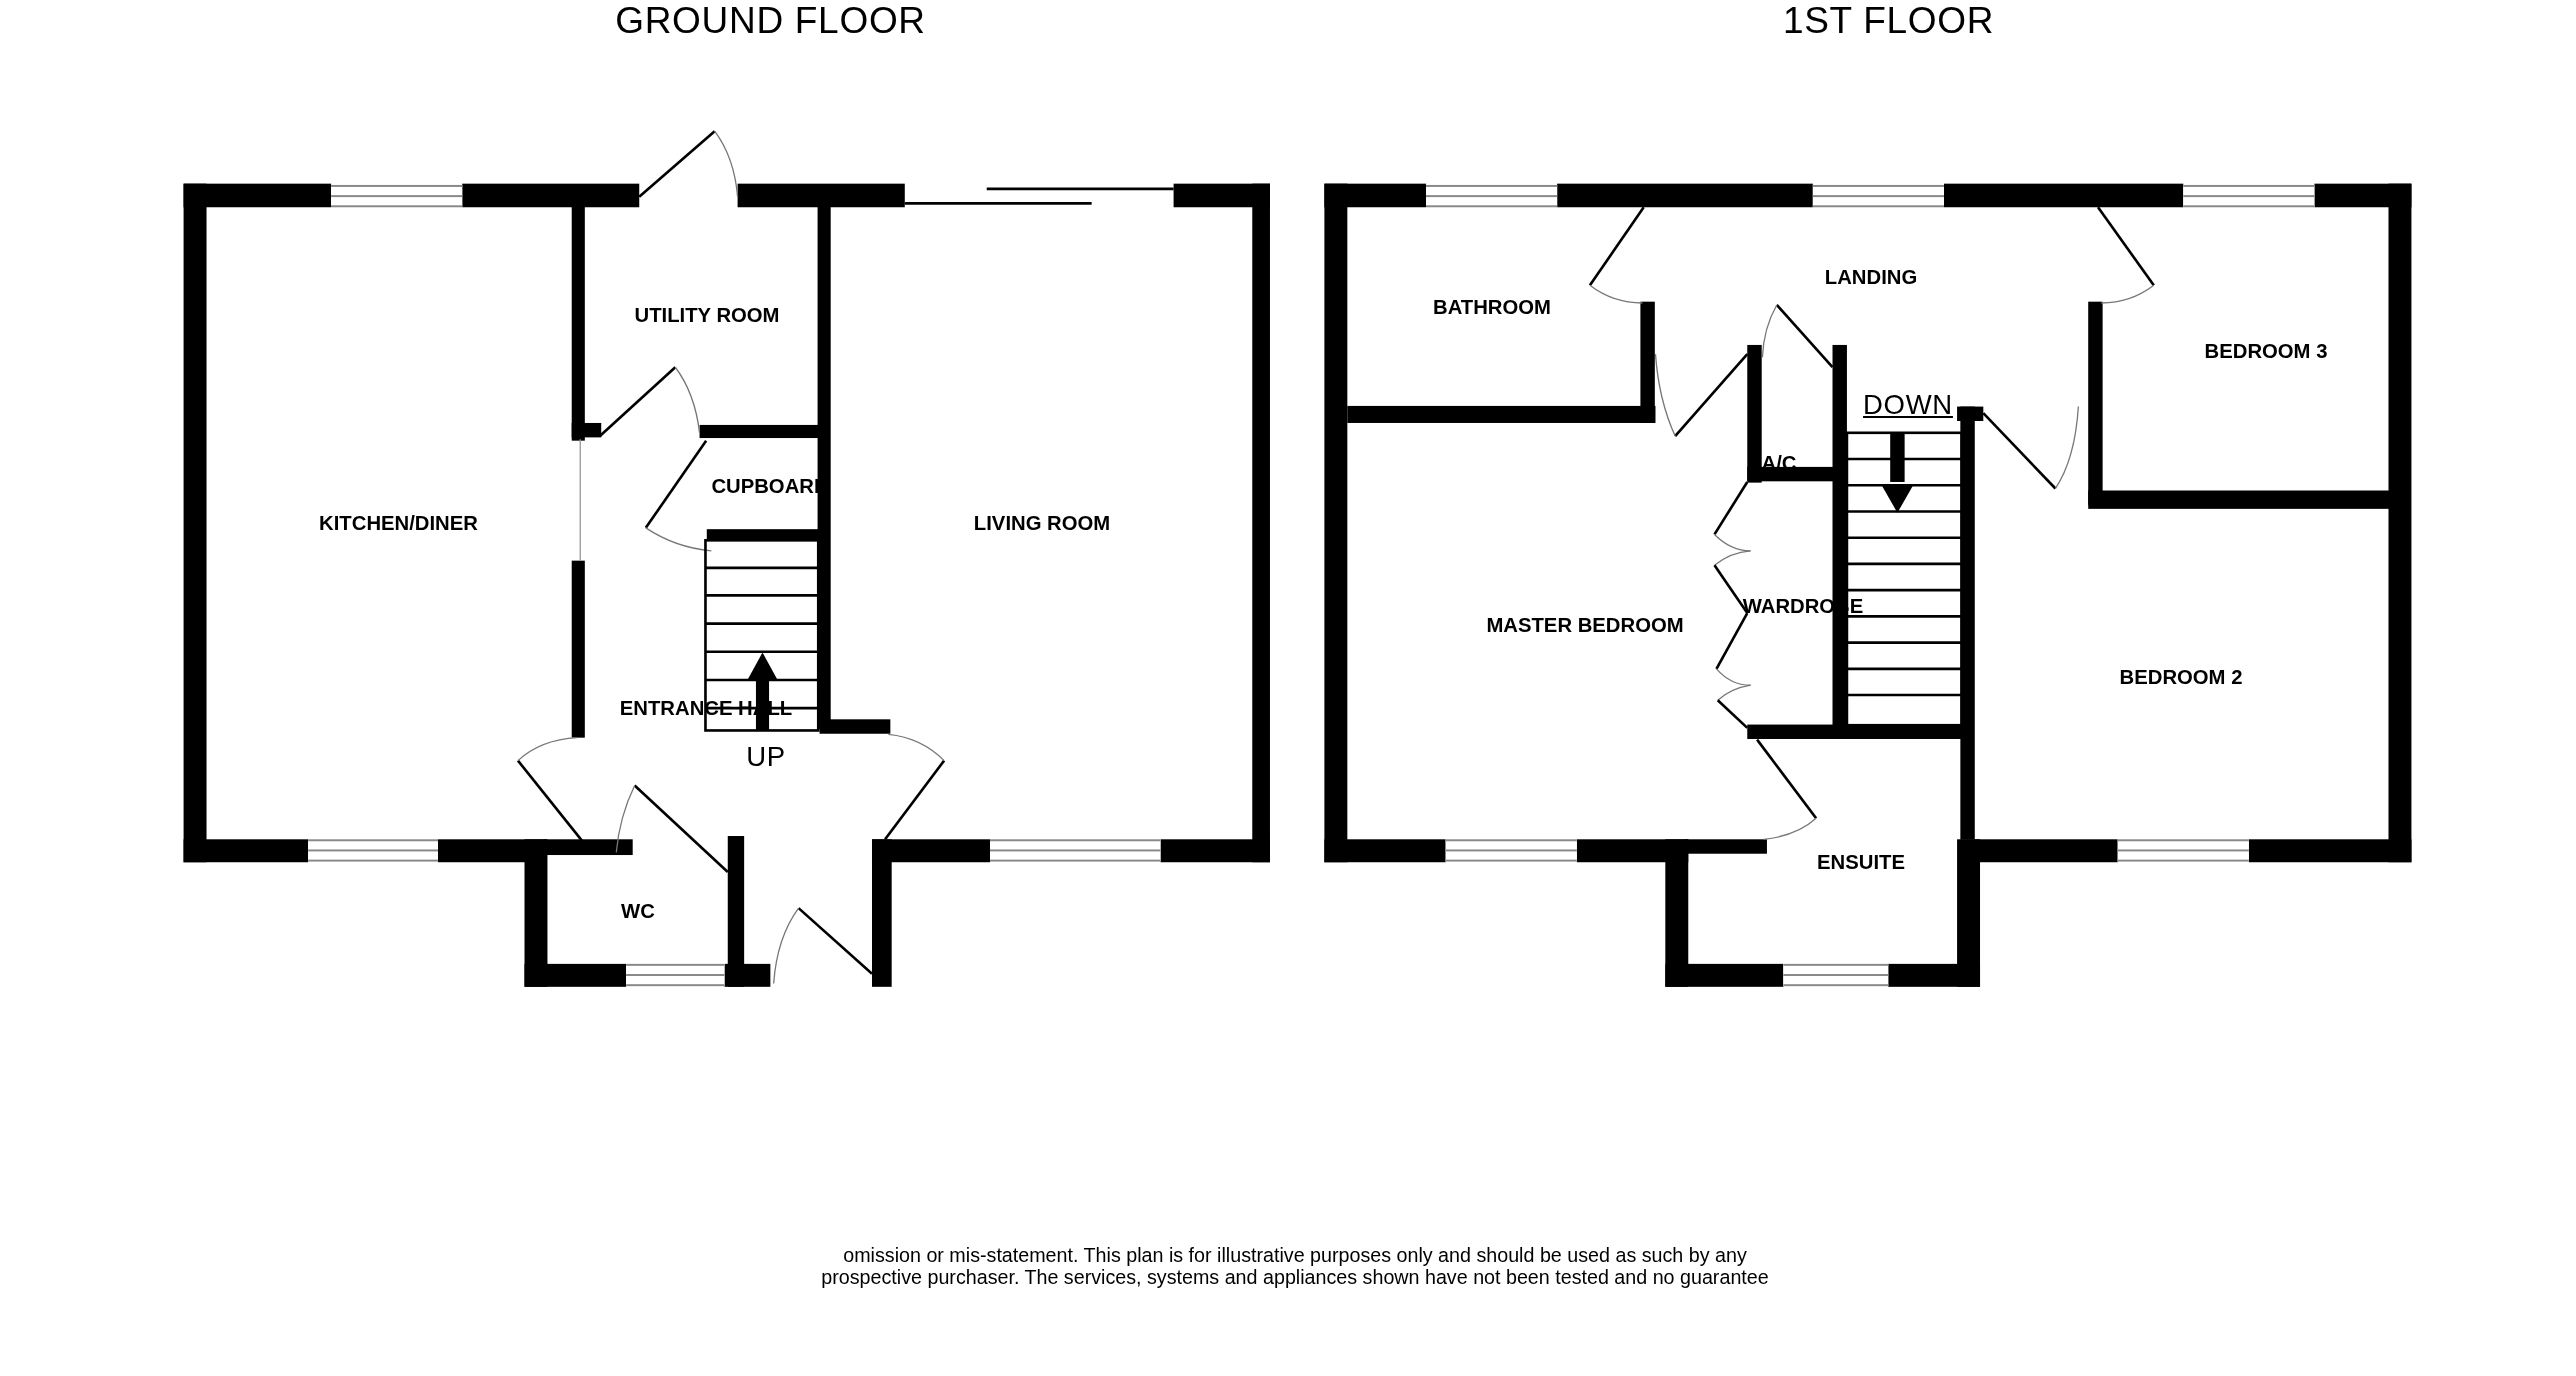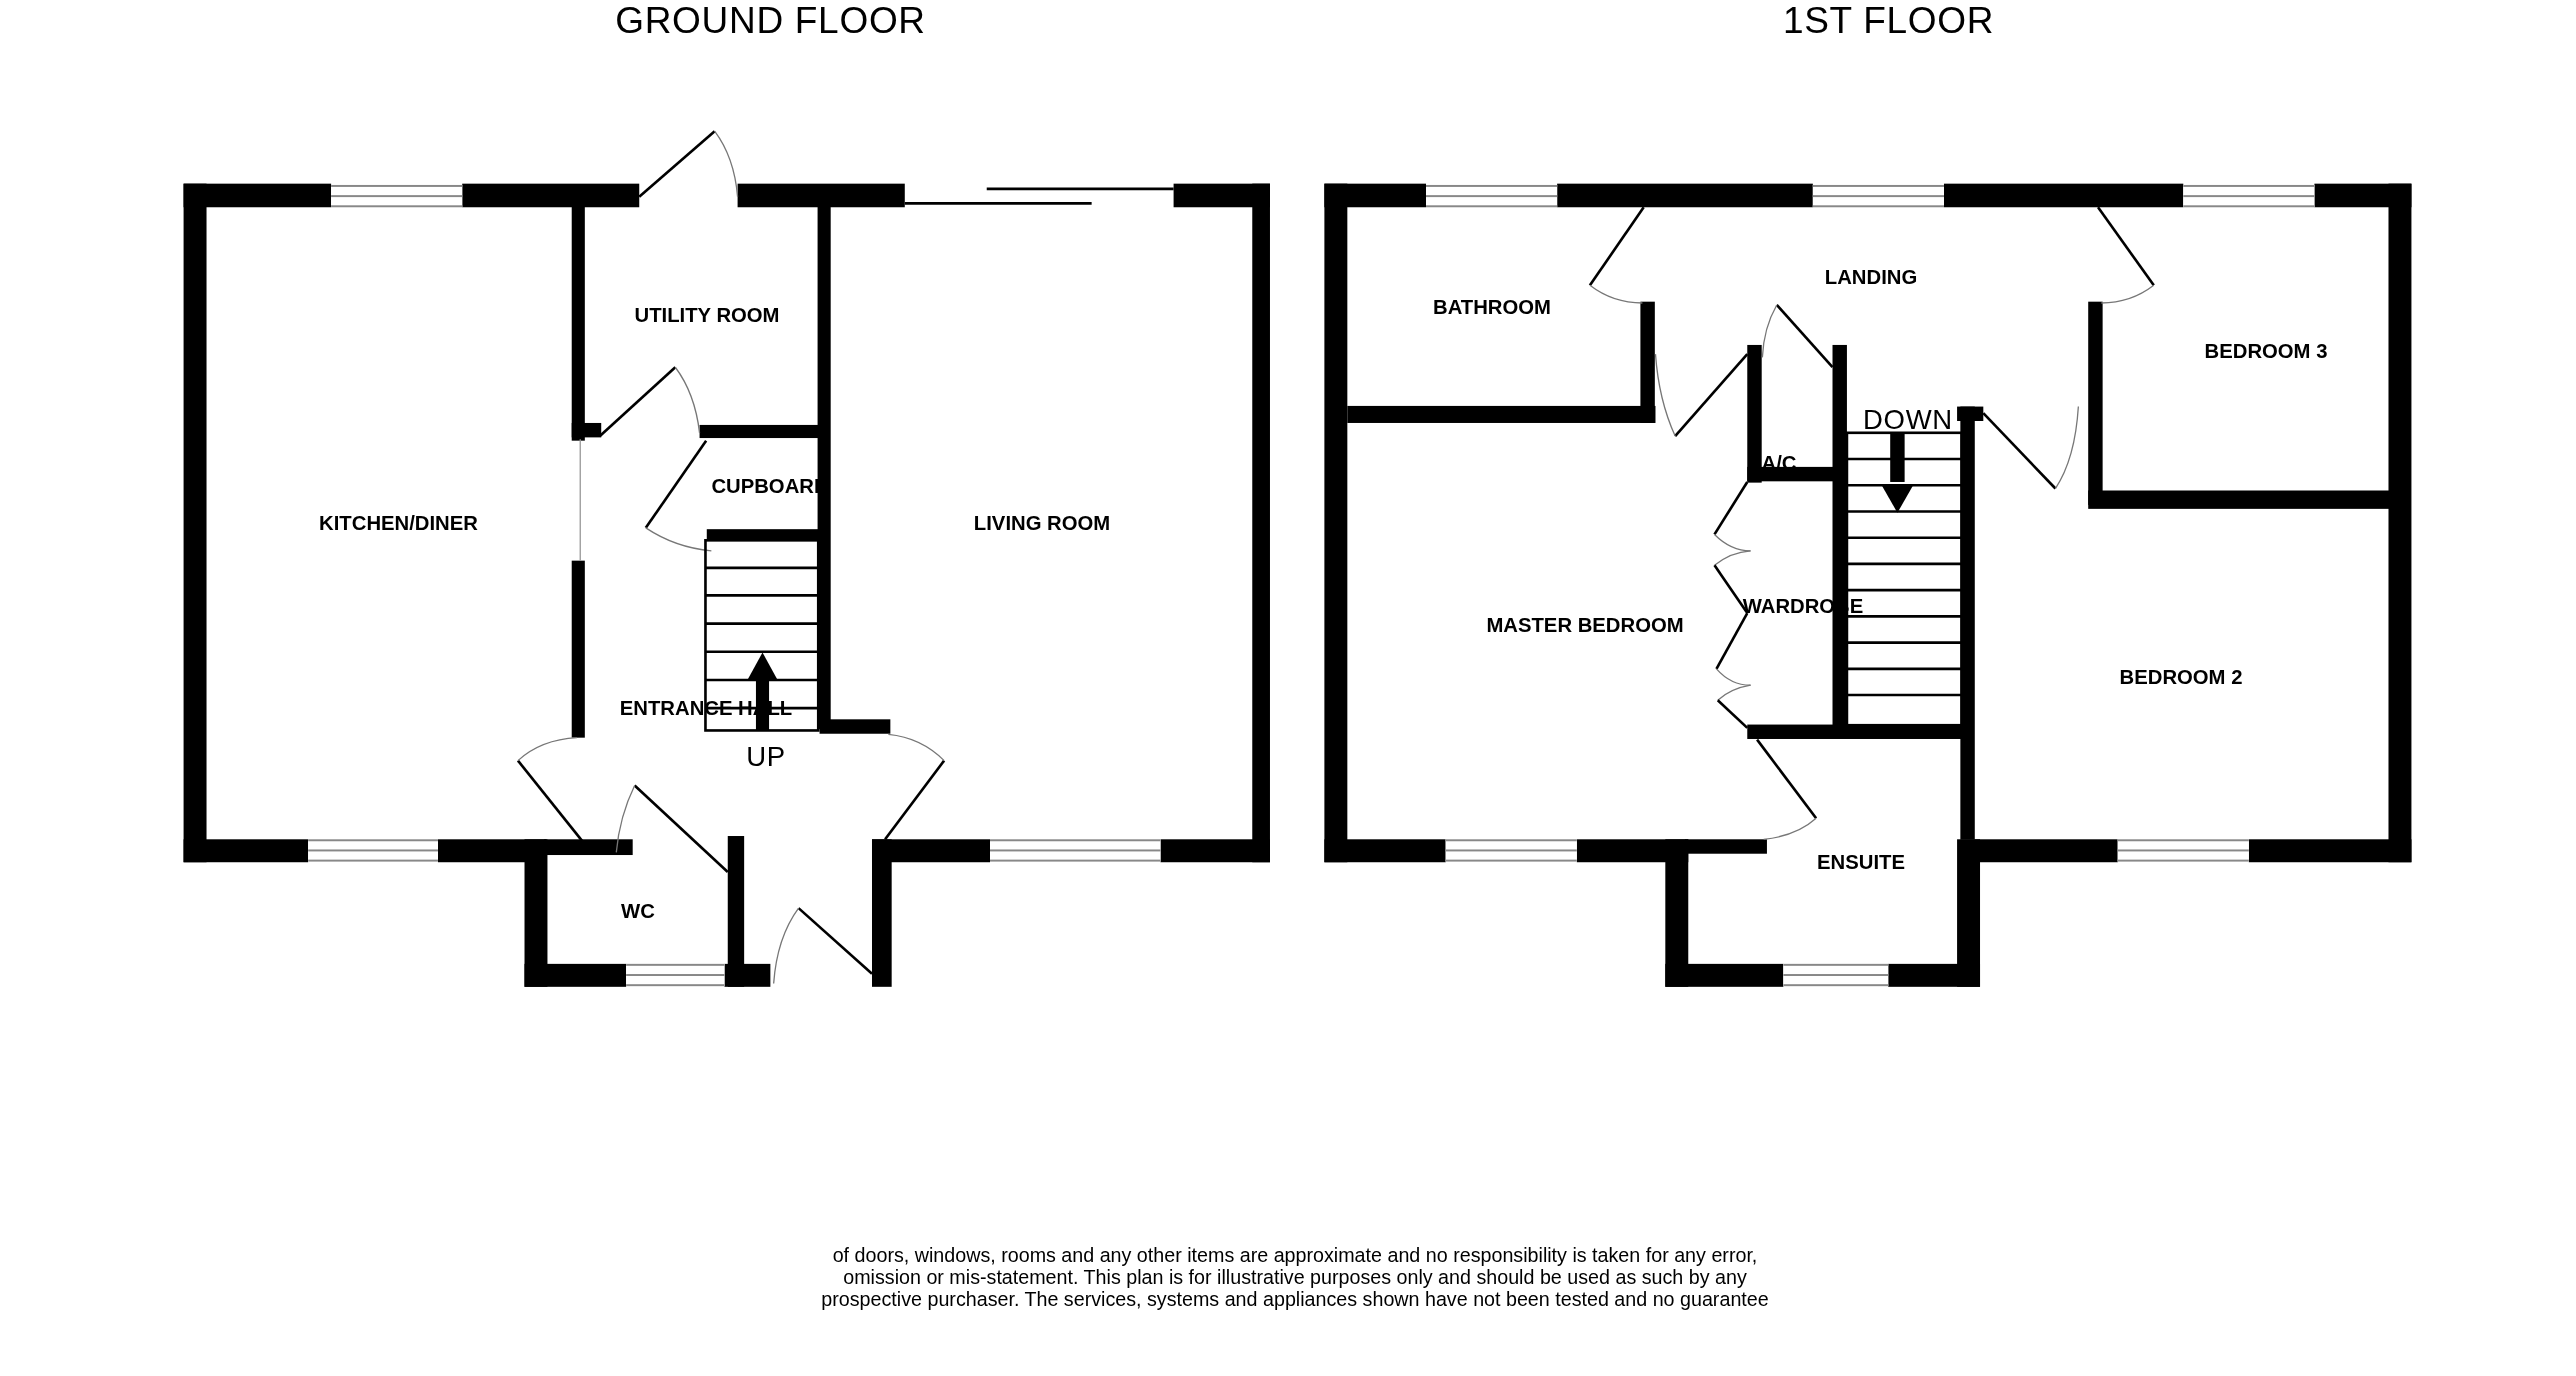--- a/index.html
+++ b/index.html
@@ -227,20 +227,19 @@
 <div class="stair-label" style="left:766px; top:757px;">UP</div>
 
 <div class="room-label" style="left:1492px; top:307px;">BATHROOM</div>
 <div class="room-label" style="left:1871px; top:277px;">LANDING</div>
 <div class="room-label" style="left:2242px; top:351px;padding-left:48px;">BEDROOM 3</div>
 <div class="room-label" style="left:1779px; top:415px;margin-top:48px;">A/C</div>
 <div class="room-label" style="left:1545px; top:625px;margin-left:40px;">MASTER BEDROOM</div>
 <div class="room-label" style="left:1803px; top:606px;">WARDROBE</div>
 <div class="room-label" style="left:2181px; top:677px;">BEDROOM 2</div>
 <div class="room-label" style="left:1861px; top:862px;">ENSUITE</div>
-<div class="stair-label" style="left:1908px; top:420px;">DOWN</div>
+<div class="stair-label" style="left:1908px; top:405px;text-decoration:underline;">DOWN</div>
 
 <div class="disclaimer">
-  <div>of doors, windows, rooms and any other items are approximate and no responsibility is taken for any error,</div>
   <div>omission or mis-statement. This plan is for illustrative purposes only and should be used as such by any</div>
   <div>prospective purchaser. The services, systems and appliances shown have not been tested and no guarantee</div>
 </div>
 
 
 </body></html>

